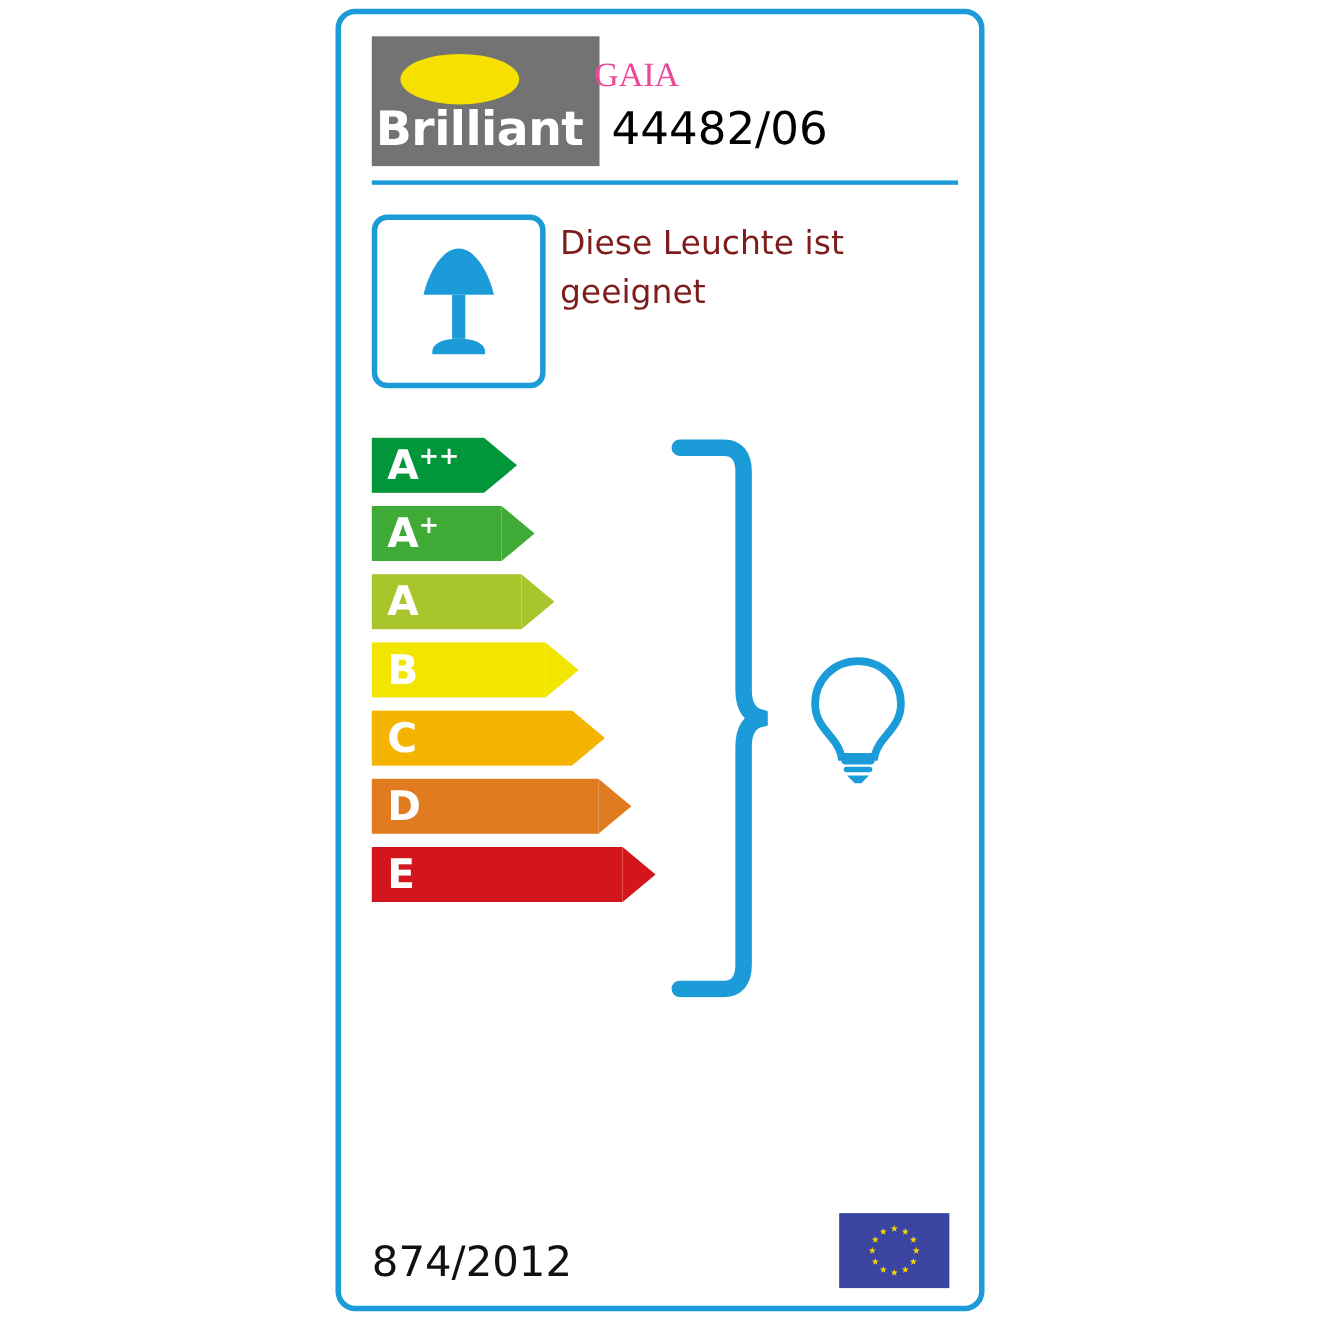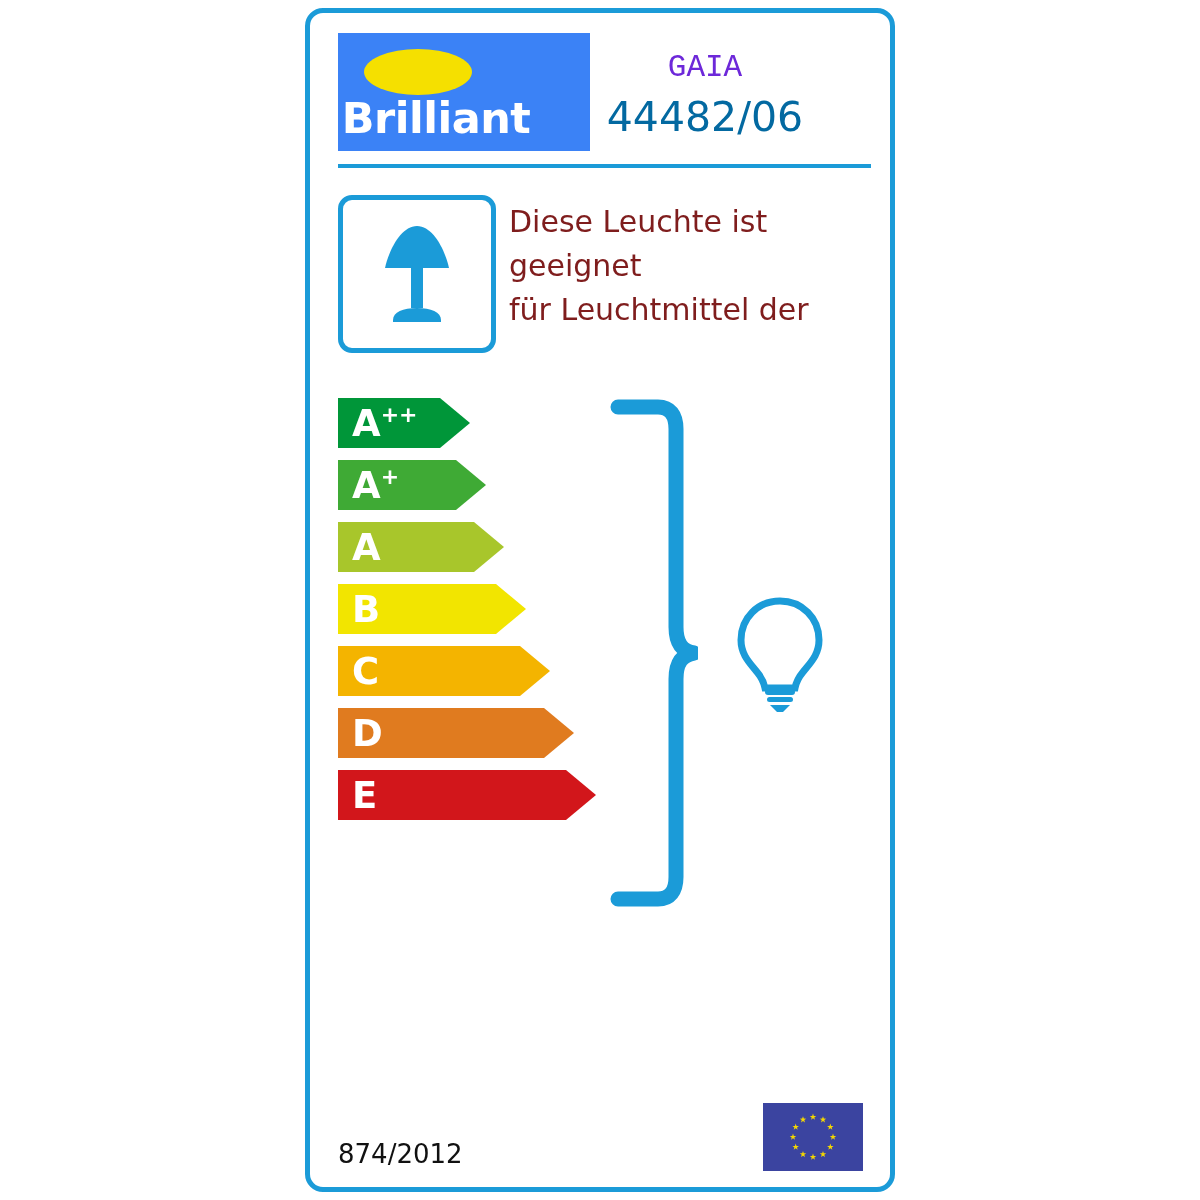--- a/index.html
+++ b/index.html
@@ -31,22 +31,21 @@
     top: 0;
     width: 100%;
     height: 150px;
   }
   .brand-box {
     position: absolute;
     left: 28px;
     top: 20px;
     width: 207px;
     height: 118px;
-    background: #3b82f6;
-    padding-left: 45px;
+    background: #737373;
   }
   .brand-ellipse {
     position: absolute;
     left: 26px;
     top: 16px;
     width: 108px;
     height: 46px;
     background: #f5e000;
     border-radius: 50% / 50%;
   }
@@ -60,33 +59,32 @@
     font-family: "DejaVu Sans", sans-serif;
     font-size: 43px;
     font-weight: bold;
     letter-spacing: -0.5px;
   }
   .model-name {
     position: absolute;
     left: 230px;
     top: 37px;
     width: 330px;
-    text-align: center;
     font-size: 31px;
-    color: #6d28d9;
-    font-family: Liberation Mono, monospace;
+    color: #ec4899;
+    font-family: Liberation Serif, serif;
   }
   .model-code {
     position: absolute;
-    left: 230px;
+    left: 246px;
     top: 80px;
     width: 330px;
-    text-align: center;
+    text-align: left;
     font-size: 41px;
-    color: #0369a1;
+    color: #000000;
     font-family: "DejaVu Sans", sans-serif;
   }
   .header-rule {
     position: absolute;
     left: 28px;
     top: 151px;
     width: 533px;
     height: 4px;
     background: #1b9bd8;
   }
@@ -172,21 +170,21 @@
     left: 415px;
     top: 580px;
     width: 110px;
     height: 120px;
   }
   
   .regulation {
     position: absolute;
     left: 28px;
     bottom: 18px;
-    font-size: 26px;
+    font-size: 38px;
     color: #111111;
     font-family: "DejaVu Sans", sans-serif;
   }
   .eu-flag {
     position: absolute;
     right: 27px;
     bottom: 16px;
     width: 100px;
     height: 68px;
     background: #3b44a0;
@@ -211,21 +209,20 @@
   <div class="lamp-box">
     <svg class="lamp-svg" width="100" height="108" viewBox="0 0 100 108">
       <path d="M50 6 C34 6 22 30 18 48 L82 48 C78 30 66 6 50 6 Z" fill="#1b9bd8"></path>
       <rect x="44" y="48" width="12" height="40" fill="#1b9bd8"></rect>
       <path d="M26 100 C26 92 36 88 50 88 C64 88 74 92 74 100 L74 102 L26 102 Z" fill="#1b9bd8"></path>
     </svg>
   </div>
 
   <div class="suit-text">
     <div>Diese Leuchte ist geeignet</div>
-    <div>für Leuchtmittel der</div>
   </div>
 
   <div class="scale">
     <div class="bar">
       <div class="body" id="b0" style="width: 102px; background: rgb(0, 150, 57);"></div>
         <div class="tip" id="t0" style="left: 102px; border-left: 30px solid rgb(0, 150, 57);"></div>
       <div class="letter"><span>A</span><sup>++</sup></div>
     </div>
     <div class="bar">
       <div class="body" id="b1" style="width: 118px; background: rgb(63, 170, 53);"></div>

